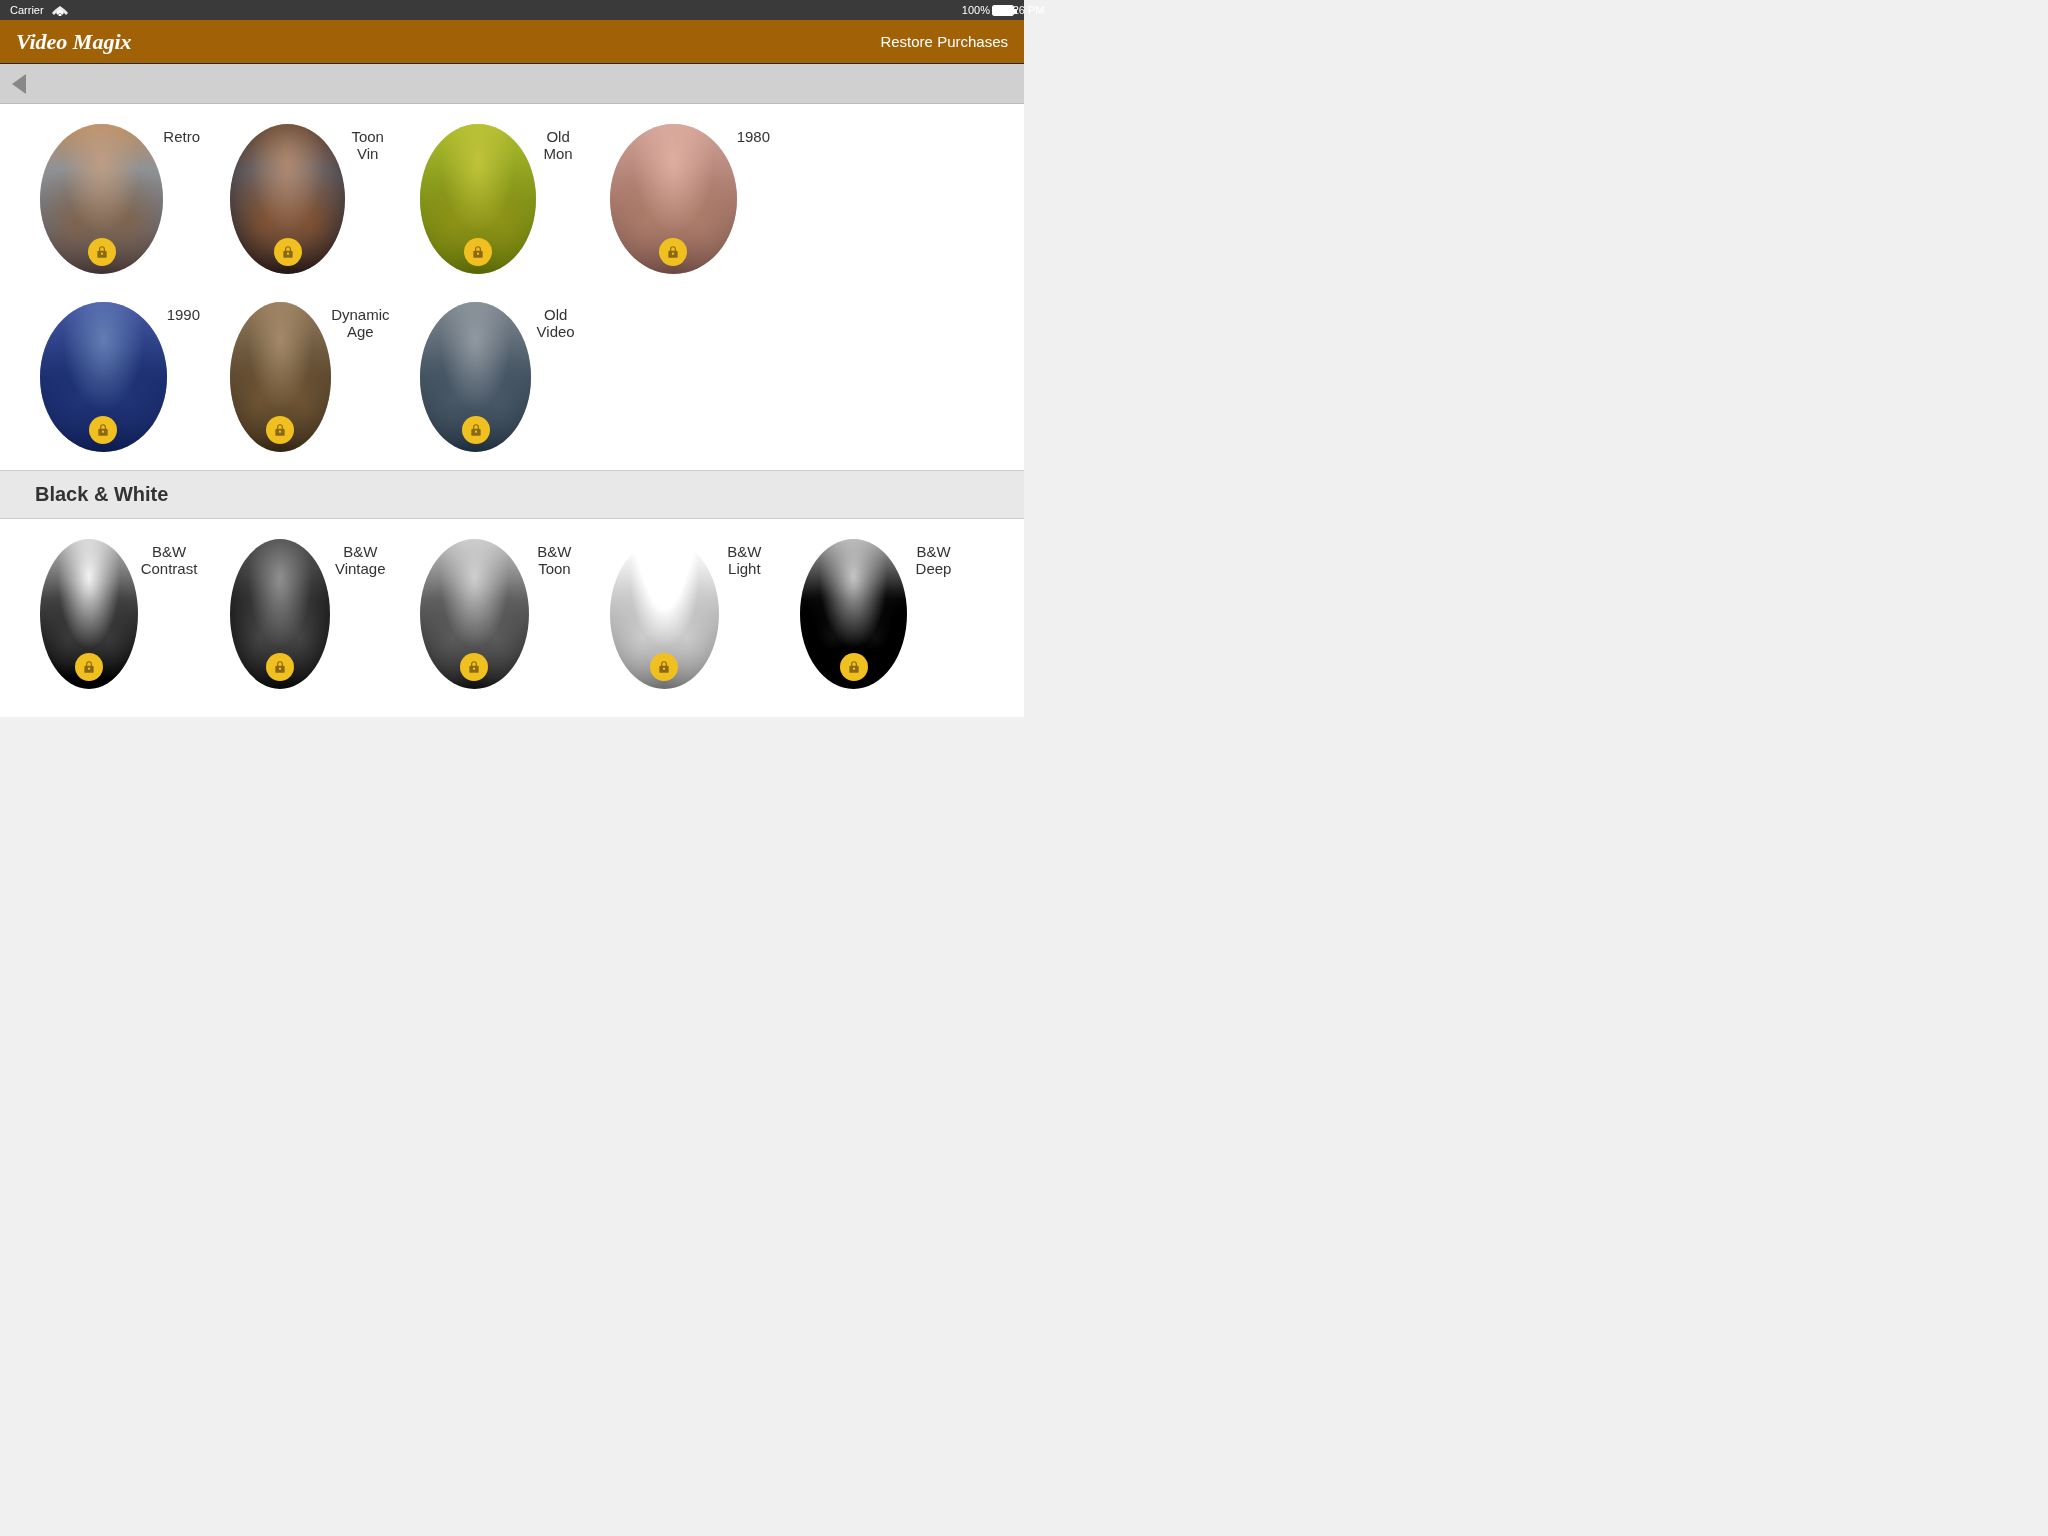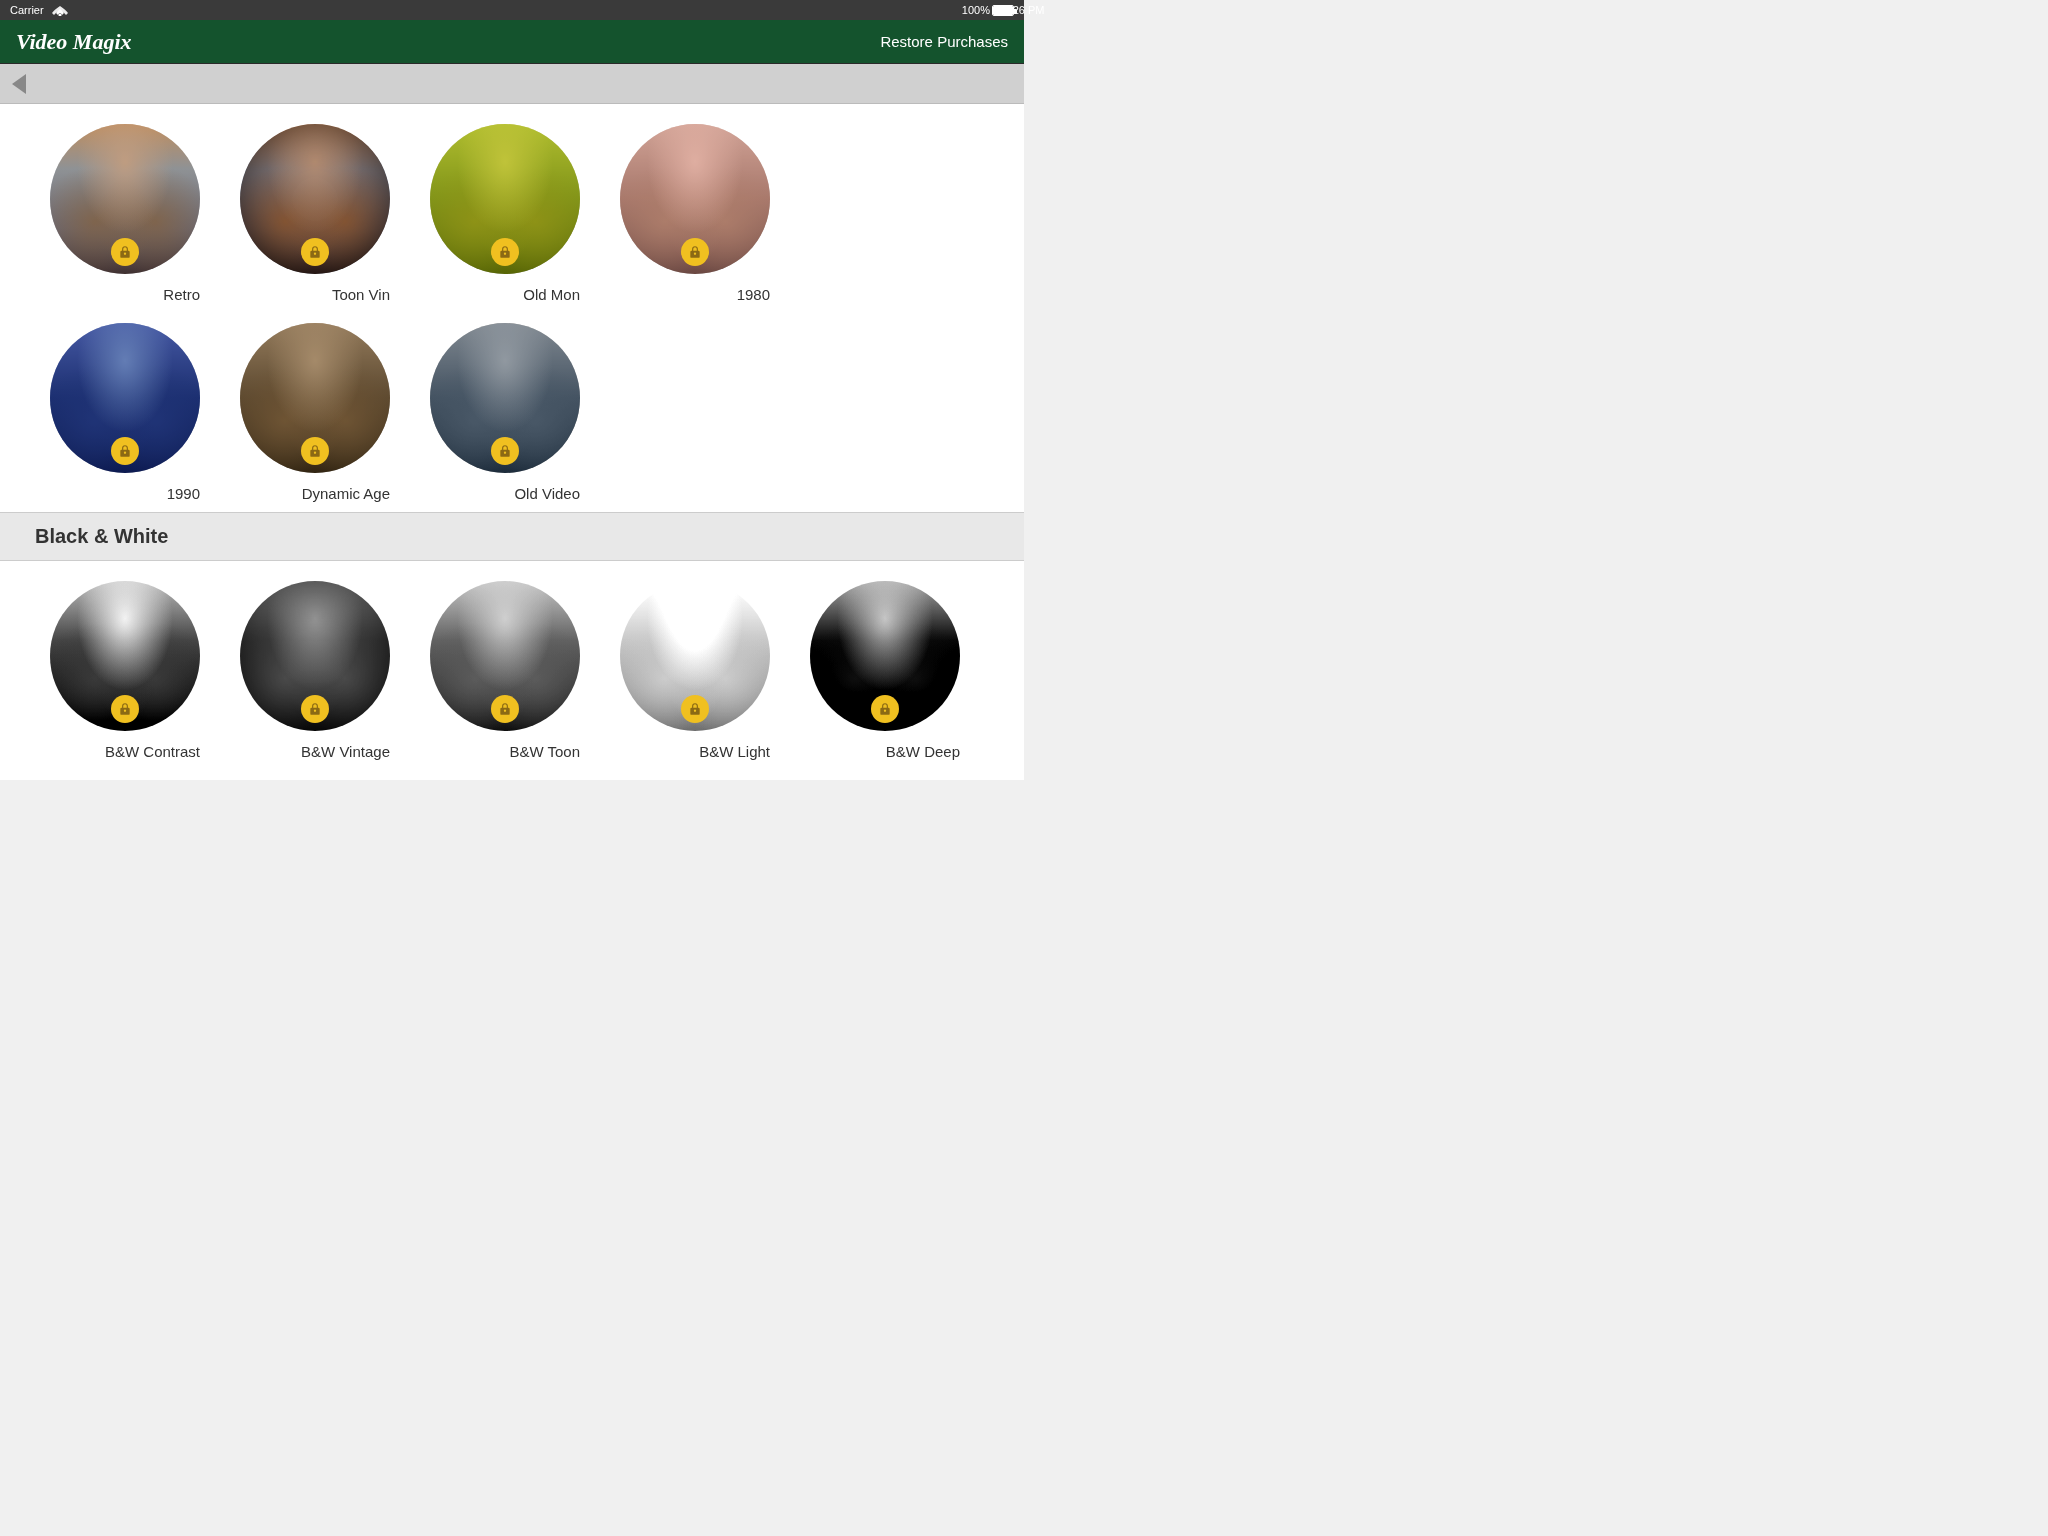--- a/index.html
+++ b/index.html
@@ -46,21 +46,21 @@
     }
     .battery-fill {
       background: white;
       height: 100%;
       width: 100%;
       border-radius: 1px;
     }
 
     
     .nav-bar {
-      background: #14532d;
+      background: #a16207;
       height: 44px;
       display: flex;
       align-items: center;
       justify-content: space-between;
       padding: 0 16px;
       border-bottom: 1px solid #2a2a2a;
     }
     .app-title {
       color: white;
       font-size: 22px;
@@ -118,22 +118,22 @@
 
     .filter-grid {
       display: flex;
       flex-wrap: wrap;
       gap: 20px 30px;
       padding: 0 10px;
     }
 
     .filter-item {
       display: flex;
-      flex-direction: column;
-      align-items: flex-end;
+      flex-direction: row;
+      align-items: flex-start;
       width: 160px;
       cursor: pointer;
     }
 
     .filter-circle {
       width: 150px;
       height: 150px;
       border-radius: 50%;
       overflow: hidden;
       position: relative;

